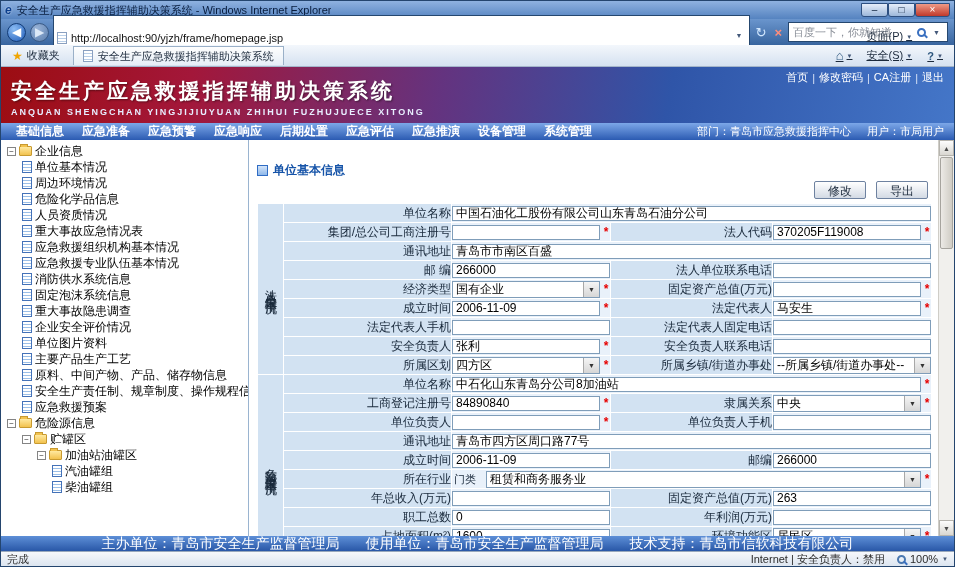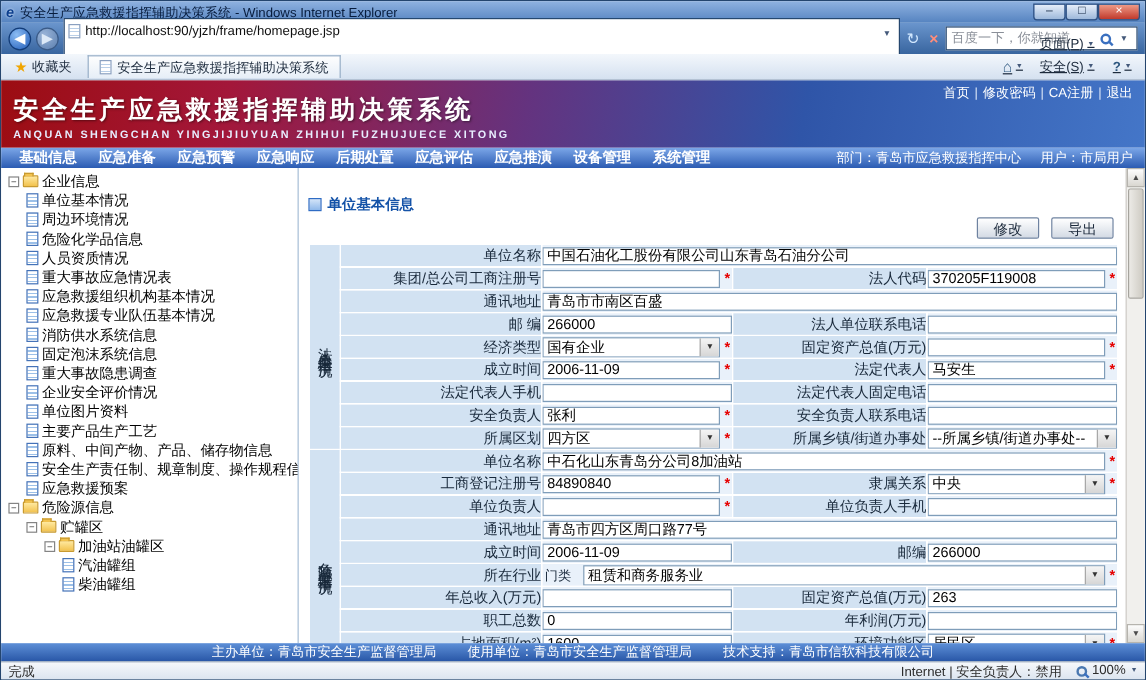--- a/index.html
+++ b/index.html
@@ -20,21 +20,21 @@
     background:linear-gradient(#e6eefa,#9db8da); border-radius:0 0 3px 3px; cursor:default; }
   .winbtn.close { width:35px; background:linear-gradient(#ef9a86,#c0392b); color:#fff; }
 
   
   .addrbar { height:26px; flex:0 0 26px; background:linear-gradient(#6a95cd,#38659f);
     display:flex; align-items:center; padding:0 6px; gap:4px; }
   .navcircle { width:19px; height:19px; border-radius:50%; display:flex; align-items:center;
     justify-content:center; font-size:12px; color:#fff; flex:0 0 19px; }
   .navcircle.back { background:radial-gradient(circle at 35% 30%,#8cbdf4,#1f5bb8); border:1px solid #123c78; }
   .navcircle.fwd { background:radial-gradient(circle at 35% 30%,#9ab4d8,#5a7eae); border:1px solid #3a5a86; color:#dde9f7; }
-  .addrbox { flex:1; display:flex; align-items:flex-end; background:#fff; border:1px solid #25476f;
+  .addrbox { flex:1; display:flex; align-items:flex-start; background:#fff; border:1px solid #25476f;
     height:26px; padding:16px 3px; gap:4px; }
   .page-icon { width:10px; height:12px; background:#fff; border:1px solid #8aa0c0; flex:0 0 10px;
     background-image:repeating-linear-gradient(180deg,#fff 0 2px,#b9cfe8 2px 3px); }
   .addr-input { flex:1; border:none; outline:none; font-size:11px; color:#101010; background:transparent; }
   .addr-arrow { font-size:7px; color:#44597a; padding:0 3px; }
   .bar-icon { font-size:13px; line-height:1; padding:0 2px; cursor:default; }
   .refresh { color:#d2e8ff; }
   .stop { color:#ff8d7a; font-weight:bold; }
   .searchbox { width:160px; flex:0 0 160px; height:20px; background:#fff; border:1px solid #25476f;
     display:flex; align-items:center; padding:0 4px; gap:4px; }
@@ -119,21 +119,21 @@
   .vscroll { width:16px; flex:0 0 16px; background:#f1f0ed; border-left:1px solid #cfcdc7;
     display:flex; flex-direction:column; }
   .scroll-btn { height:16px; flex:0 0 16px; display:flex; align-items:center; justify-content:center;
     font-size:7px; color:#4a4a4a; background:linear-gradient(#fdfdfd,#d9d7d1); border:1px solid #b6b4ae; }
   .scroll-btn.down { margin-top:auto; }
   .scroll-thumb { height:92px; margin:1px; background:linear-gradient(90deg,#eceae6,#cfccc4);
     border:1px solid #a6a49e; border-radius:2px; }
 
   
   .footer { height:15px; flex:0 0 15px; background:linear-gradient(#5d8fd7,#2957a7);
-    color:#fff; font-size:11px; display:flex; align-items:center; justify-content:center; gap:26px; white-space:nowrap; }
+    color:#fff; font-size:14px; display:flex; align-items:center; justify-content:center; gap:26px; white-space:nowrap; }
   .statusbar { height:15px; flex:0 0 15px; background:linear-gradient(#f6f8fb,#dce5f0);
     border-top:1px solid #98a8bc; display:flex; align-items:center; font-size:11px; color:#2d2d2d; padding:0 6px; }
   .status-right { margin-left:auto; display:flex; align-items:center; gap:12px; }
   .zoom { display:flex; align-items:center; gap:4px; }
   .zoom .magnifier { border-color:#4a78b0; }
 </style>
 </head>
 <body>
 
 <div class="window">

